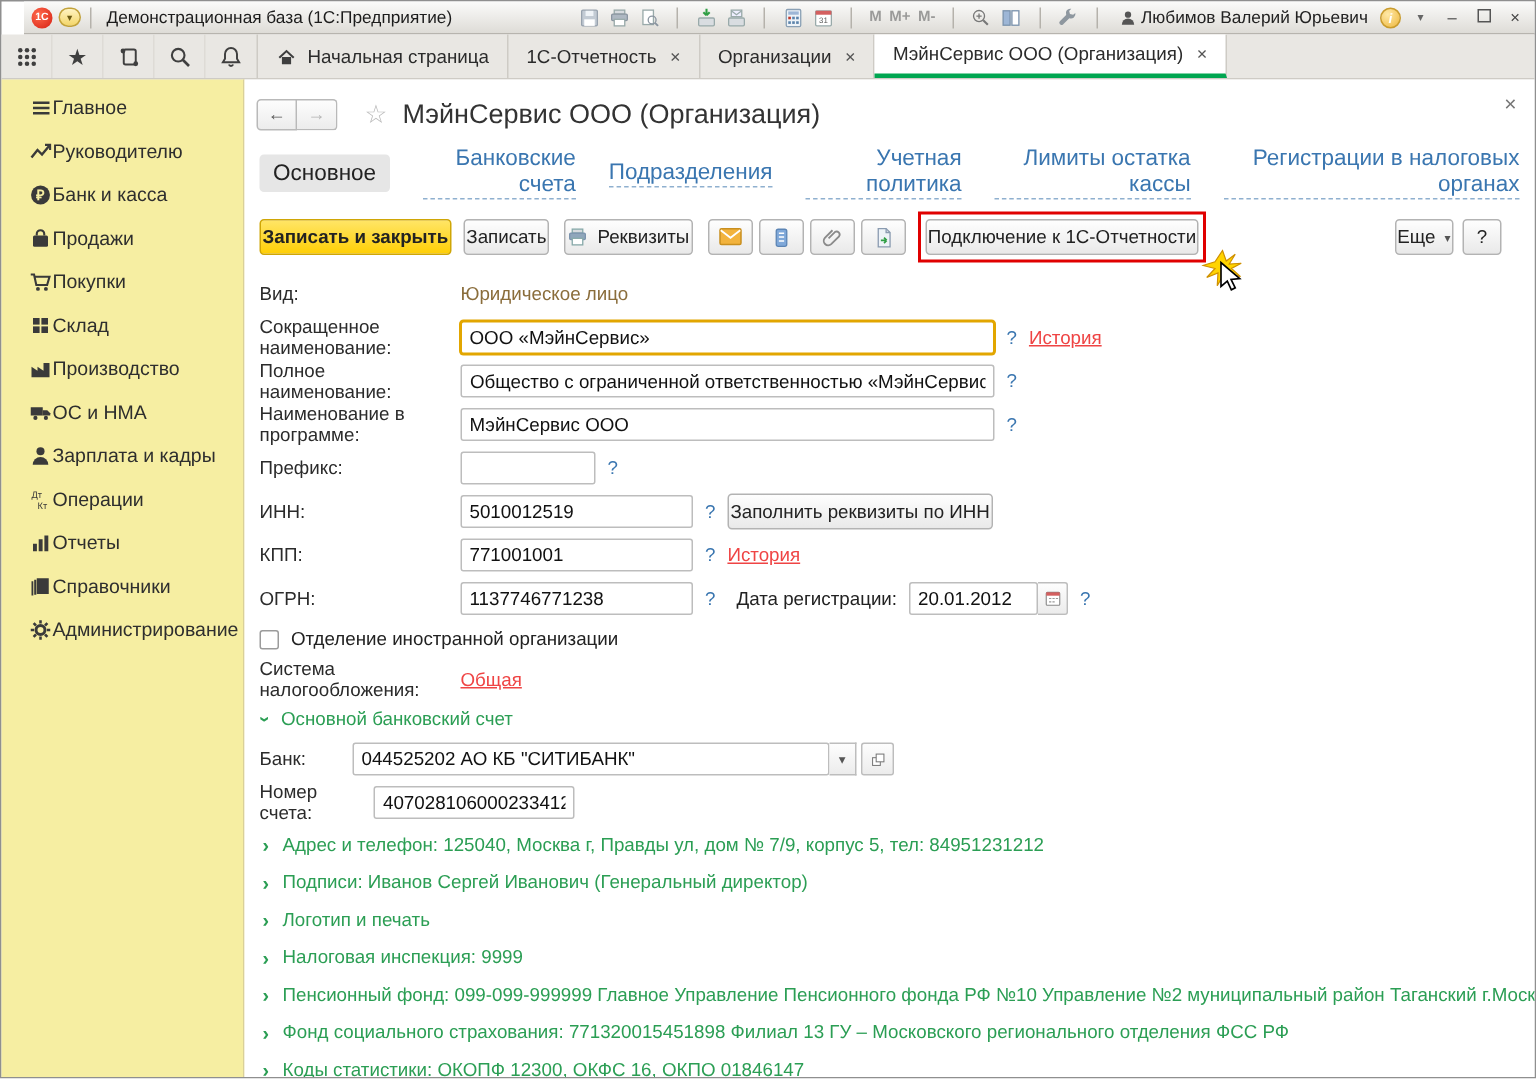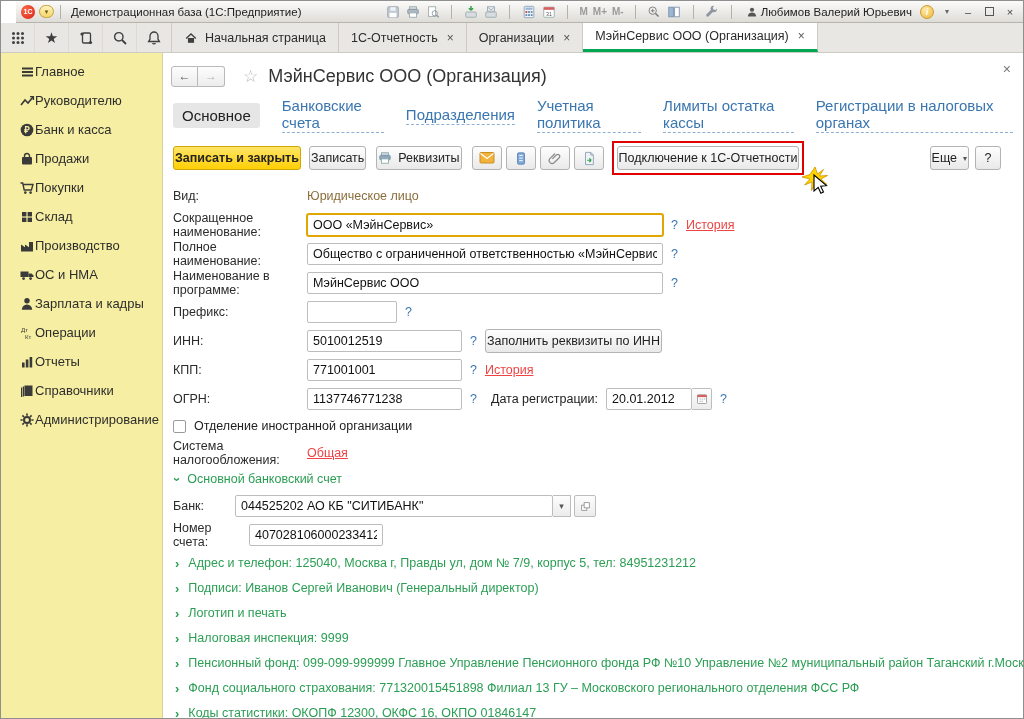--- a/index.html
+++ b/index.html
@@ -39,21 +39,21 @@
 
   .hdr-row { display:flex; align-items:center; height:30px; margin-bottom:6px; }
   .nav-btn { width:27px; height:21px; border:1px solid #b9b9b9; background:linear-gradient(#fdfdfd,#ececec); color:#555; font-size:12px; display:flex; align-items:center; justify-content:center; }
   .nav-btn:first-child { border-radius:3px 0 0 3px; }
   .nav-btn + .nav-btn { border-left:none; border-radius:0 3px 3px 0; color:#b5b5b5; }
   .fav-star { color:#b9b9b9; font-size:17px; margin:0 10px 0 18px; }
   .page-title { font-size:18px; color:#333; }
 
   .navlinks { display:flex; align-items:center; gap:22px; margin:2px 0 10px 2px; font-size:15px; }
   .navlinks .active-pill { background:#e6e6e6; border-radius:3px; padding:4px 9px; color:#222; }
-  .nav-link { color:#3a76b0; border-bottom:1px dashed #8fb0cf; padding-bottom:1px; cursor:pointer; }
+  .nav-link { color:#3a76b0; border-bottom:1px dashed #8fb0cf; padding-bottom:1px; cursor:pointer;text-align:right; }
 
   .toolbar { display:flex; align-items:center; margin:0 0 12px 2px; position:relative; height:30px; }
   .btn { height:24px; border:1px solid #b3b3b3; border-radius:3px; background:linear-gradient(#fefefe,#e9e9e9); font-size:12.5px; color:#222; padding:0 1px; display:inline-flex; align-items:center; gap:6px; font-family:"Liberation Sans",sans-serif; cursor:pointer; }
   .btn-yellow { background:linear-gradient(#ffe566,#ffcf06); border-color:#cfa606; font-weight:bold; }
   .btn-ico { width:30px; padding:0; justify-content:center; }
   .gap4 { margin-left:4px; } .gap8 { margin-left:8px; } .gap10 { margin-left:10px; }
   .highlight-red { border:2px solid #e00000; padding:3px; margin-left:8px; display:inline-flex; }
   .tb-right { margin-left:auto; display:flex; gap:6px; margin-right:12px; }
   .cursor-wrap { position:absolute; left:628px; top:22px; width:34px; height:34px; pointer-events:none; }
 

